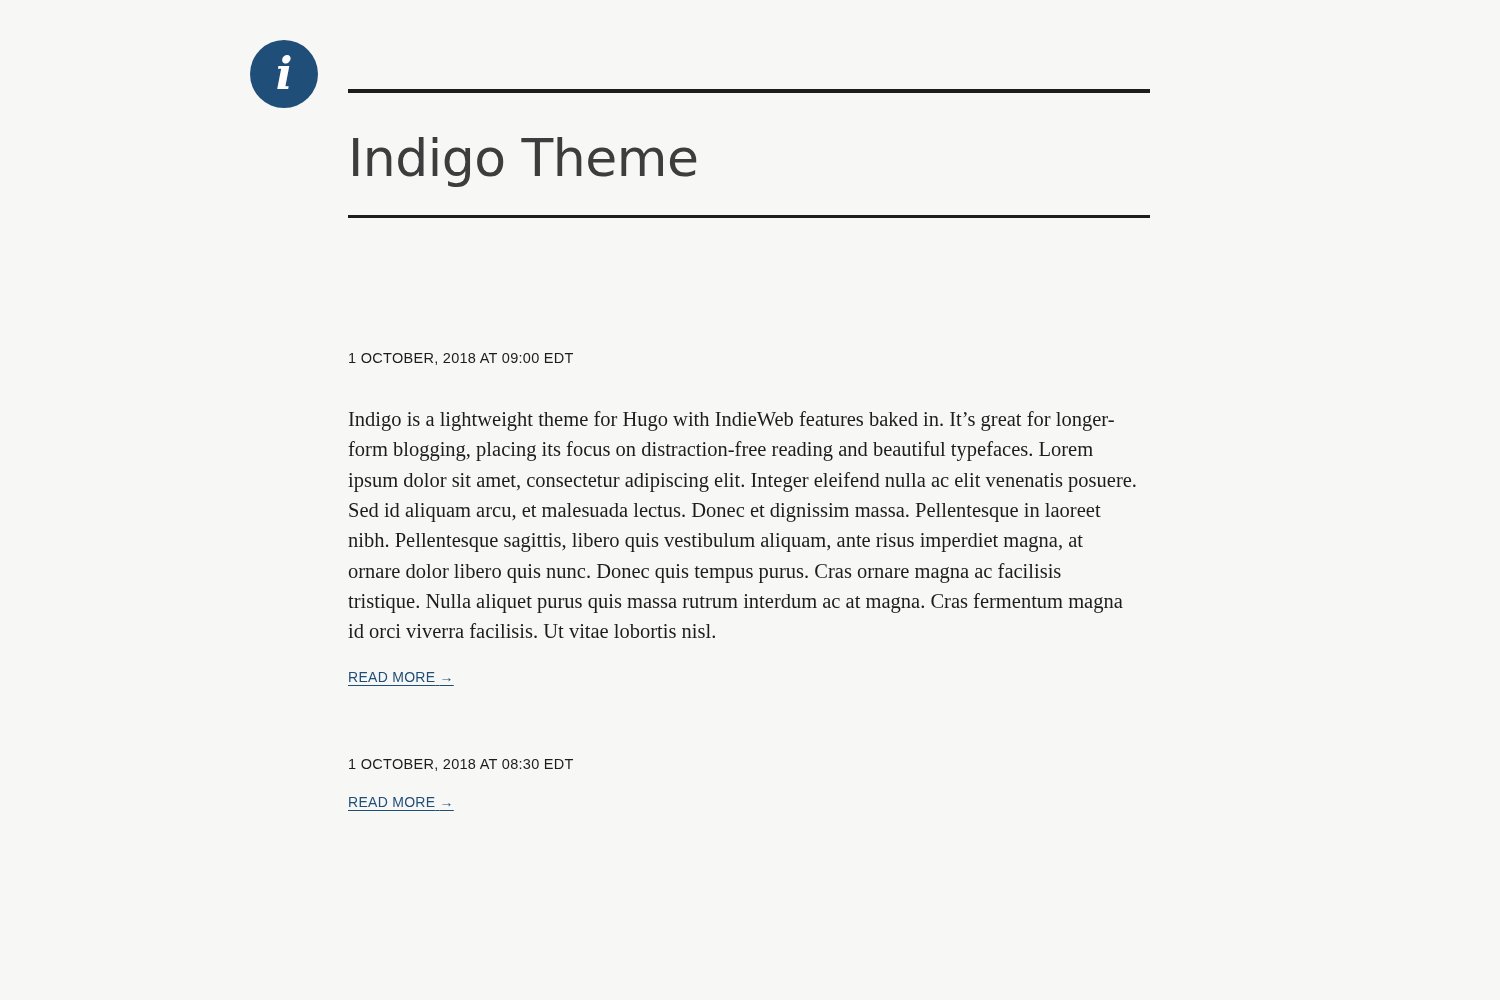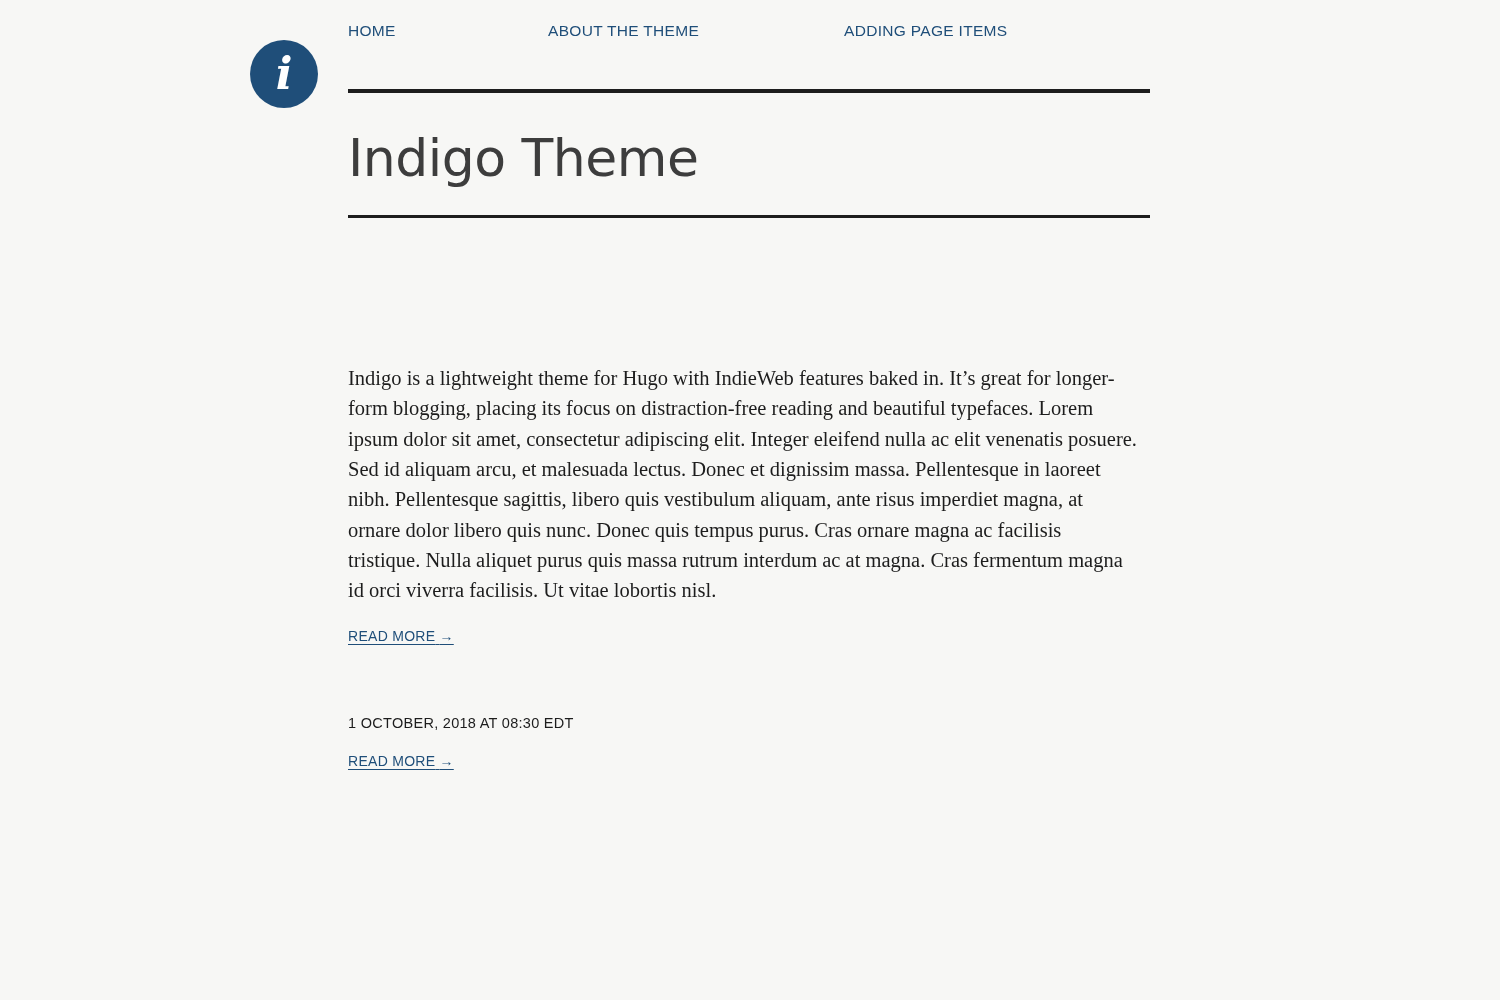--- a/index.html
+++ b/index.html
@@ -121,21 +121,21 @@
   }
   .post-date {
     margin: 17px 0 0 0;
     font-family: "Liberation Sans", sans-serif;
     font-size: 14.5px;
     letter-spacing: 0.02em;
     text-transform: uppercase;
     color: #1d1d1d;
   }
   .post-body {
-    margin: 30px 0 0 0;
+    margin: 38px 0 0 0;
     font-family: "Liberation Serif", serif;
     font-size: 20.5px;
     line-height: 1.48;
     color: #1d1d1d;
     max-width: 790px;
   }
   .read-more {
     display: inline-block;
     margin-top: 22px;
     font-family: "Liberation Sans", sans-serif;
@@ -149,37 +149,33 @@
 </style>
 </head>
 <body>
 
 <div class="site-header">
 
   <div class="logo">
     <span>i</span>
   </div>
 
-  <nav class="nav">
-    <a class="nav-item-0" href="#">HOME</a>
-    <a class="nav-item-1" href="#">ABOUT THE THEME</a>
-    <a class="nav-item-2" href="#">ADDING PAGE ITEMS</a>
-  </nav>
 
   <div class="rule-thick"></div>
 </div>
 
 <header class="masthead">
   <h1 class="site-title">Indigo Theme</h1>
   <div class="rule-thin"></div>
 </header>
 
 <main class="posts">
 
   <article class="post">
+    <p class="post-date">1 OCTOBER, 2018 AT 09:00 EDT</p>
     <p class="post-body">Indigo is a lightweight theme for Hugo with IndieWeb features baked in. It’s great for longer-form blogging, placing its focus on distraction-free reading and beautiful typefaces. Lorem ipsum dolor sit amet, consectetur adipiscing elit. Integer eleifend nulla ac elit venenatis posuere. Sed id aliquam arcu, et malesuada lectus. Donec et dignissim massa. Pellentesque in laoreet nibh. Pellentesque sagittis, libero quis vestibulum aliquam, ante risus imperdiet magna, at ornare dolor libero quis nunc. Donec quis tempus purus. Cras ornare magna ac facilisis tristique. Nulla aliquet purus quis massa rutrum interdum ac at magna. Cras fermentum magna id orci viverra facilisis. Ut vitae lobortis nisl.</p>
     <a class="read-more" href="#">
       <span>READ MORE</span>
       <span class="arrow">→</span>
     </a>
   </article>
 
   <article class="post">
     <p class="post-date">1 OCTOBER, 2018 AT 08:30 EDT</p>
     <a class="read-more" href="#">

